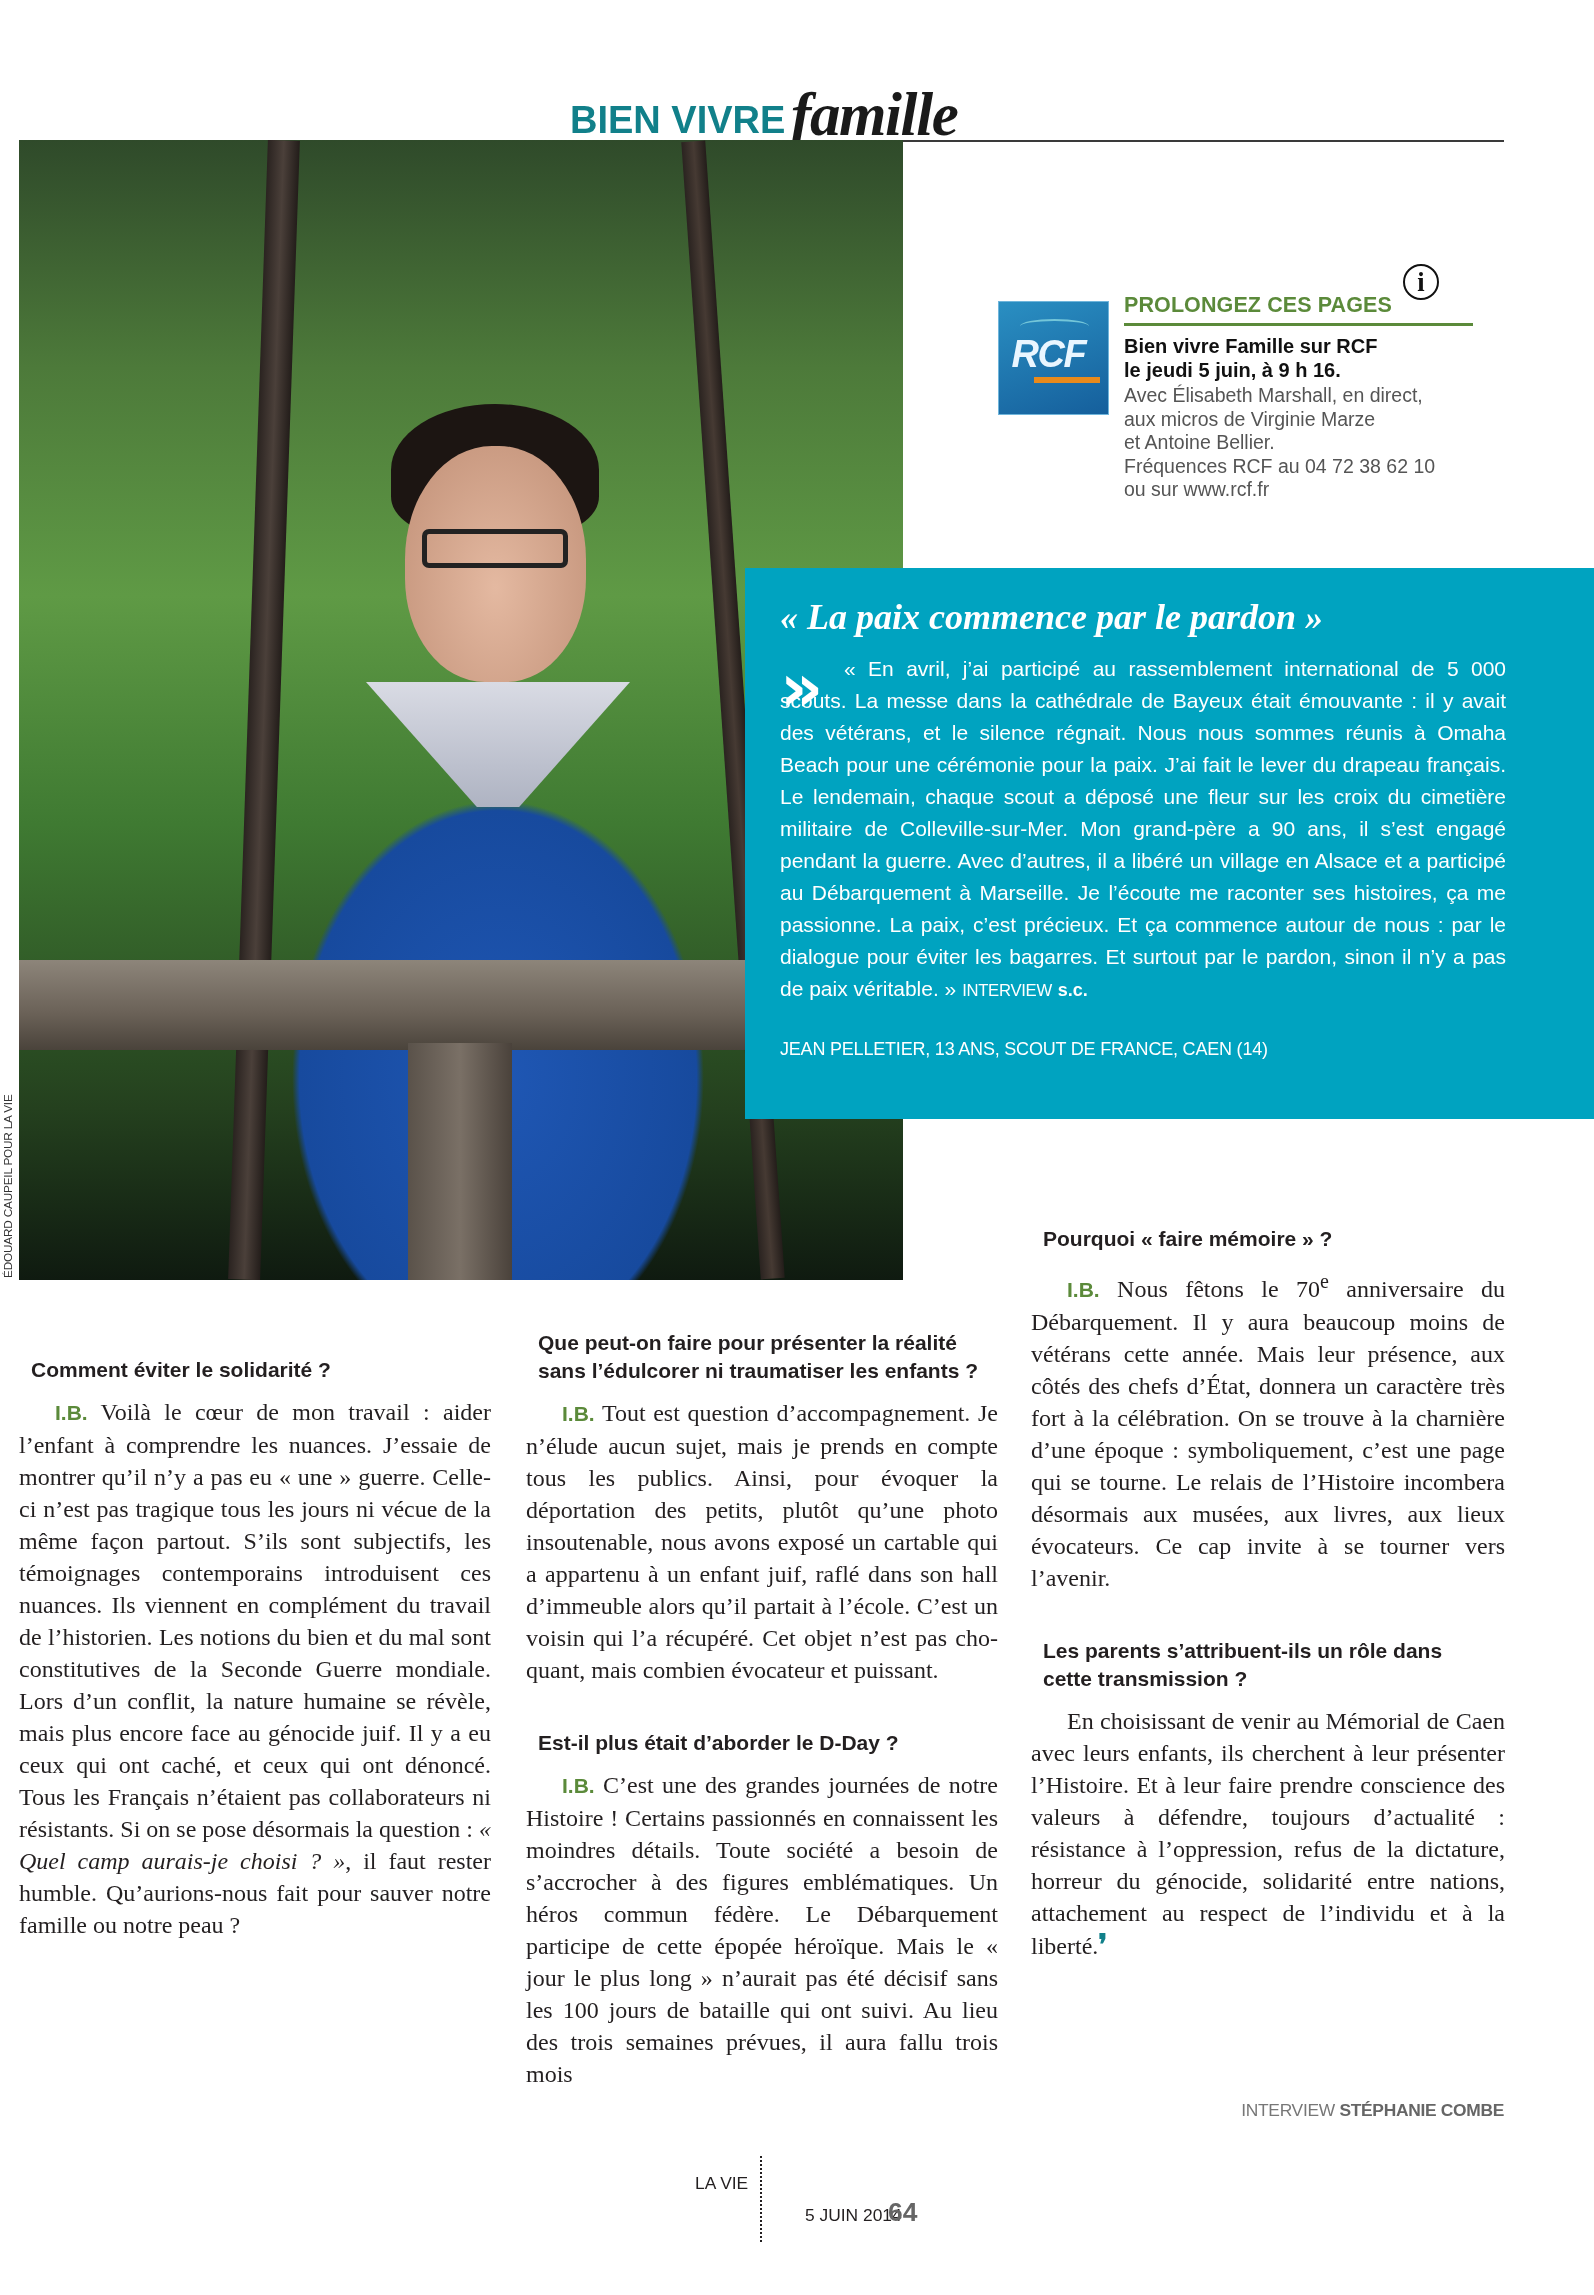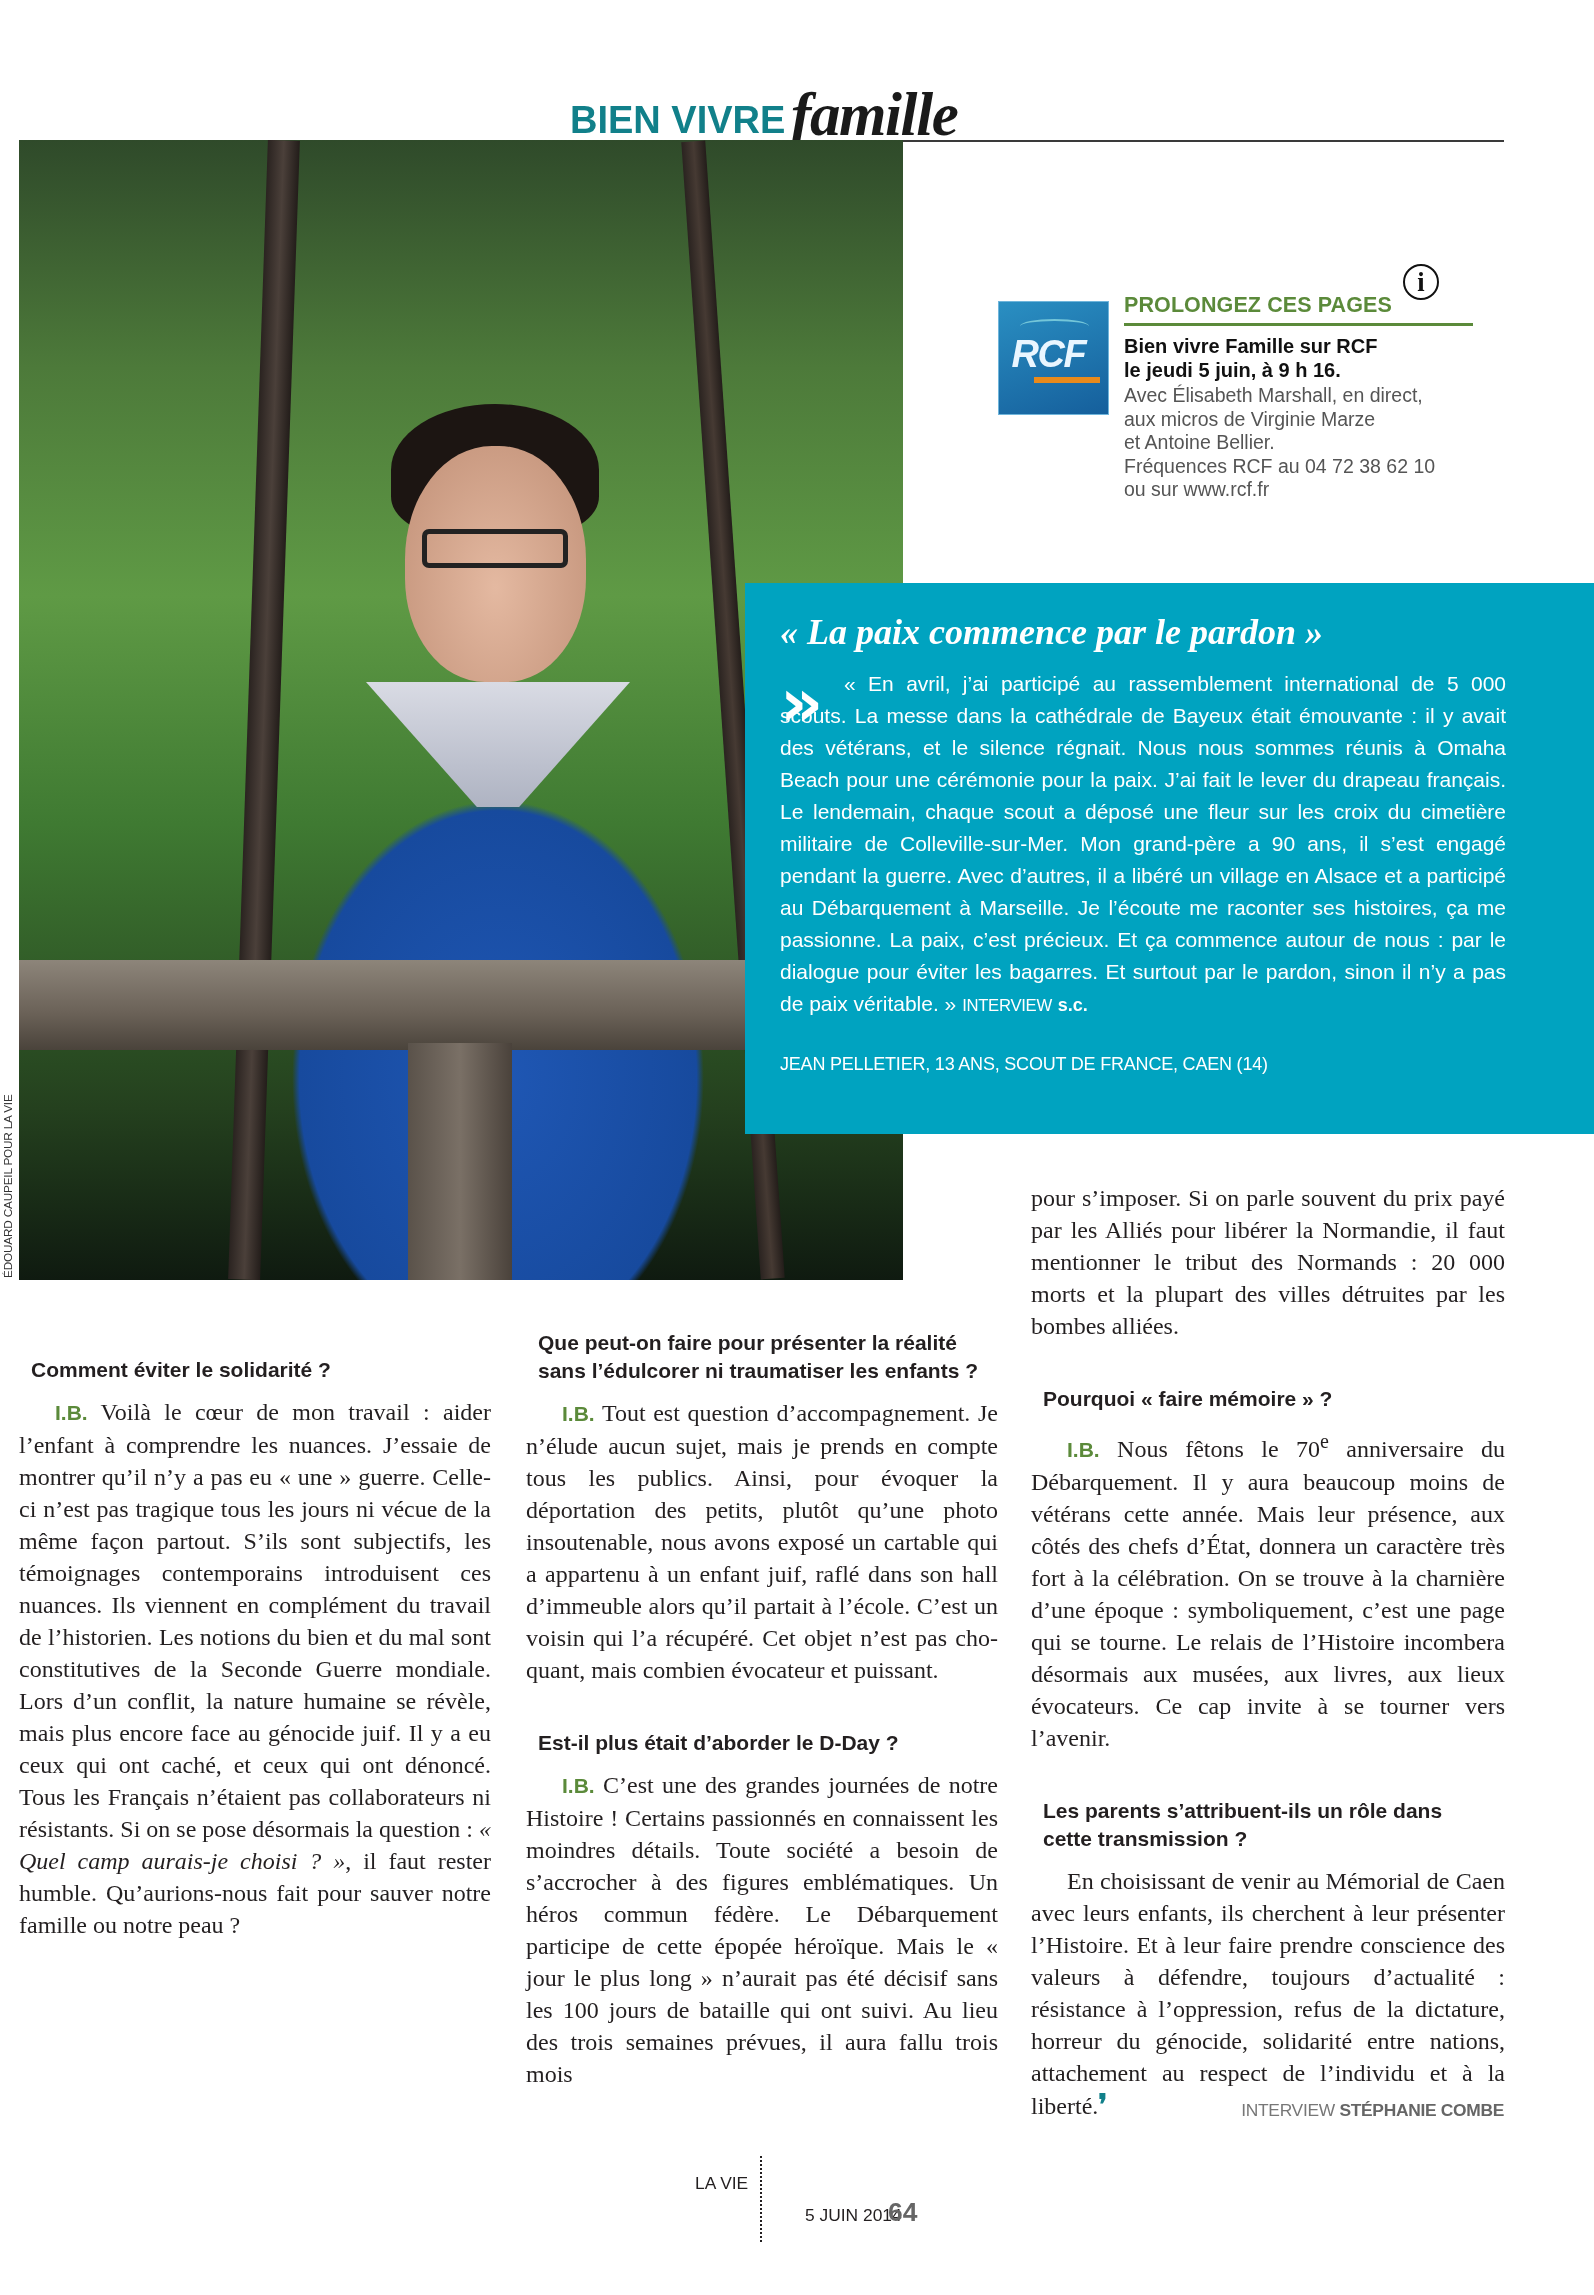--- a/index.html
+++ b/index.html
@@ -35,21 +35,21 @@
     #rcf-logo-wing { position: absolute; left: 21px; top: 16.7px; width: 69px; height: 12.5px; border-top: 2.1px solid #74c6d9; border-radius: 60% 60% 0 0; }
 
     #prolongez-title { position: absolute; left: 1124px; top: 293px; font-family: "Liberation Sans", sans-serif; font-weight: 700; font-size: 21.5px; color: #5b8a3a; letter-spacing: 0.1px; }
     #info-icon { position: absolute; left: 1403px; top: 264px; width: 36px; height: 36px; border: 2.8px solid #111; border-radius: 50%; box-sizing: border-box; display: flex; align-items: center; justify-content: center; font-family: "Liberation Serif", serif; font-weight: 700; font-size: 26.4px; color: #111; line-height: 1; }
     #prolongez-rule { position: absolute; left: 1124px; top: 323px; width: 349px; height: 2.8px; background: #5b8a3a; }
     #prolongez-heading { position: absolute; left: 1124px; top: 335px; width: 361px; font-family: "Liberation Sans", sans-serif; font-weight: 700; font-size: 20px; line-height: 23.6px; color: #111; }
     #prolongez-body { position: absolute; left: 1124px; top: 384px; width: 361px; font-family: "Liberation Sans", sans-serif; font-size: 19.5px; line-height: 23.6px; color: #555; }
     #prolongez-body div { white-space: nowrap; }
 
     
-    #testimony-box { position: absolute; left: 745px; top: 583px; width: 849px; height: 551px; background: #00a3c0; color: #ffffff; }
+    #testimony-box { position: absolute; left: 745px; top: 568px; width: 849px; height: 551px; background: #00a3c0; color: #ffffff; }
     #testimony-title { position: absolute; left: 35px; top: 31px; font-family: "Liberation Serif", serif; font-style: italic; font-weight: 700; font-size: 36px; line-height: 1; white-space: nowrap; }
     #testimony-arrows { position: absolute; left: 35px; top: 87px; font-family: "DejaVu Sans", sans-serif; font-weight: 700; font-size: 67px; line-height: 1; }
     #testimony-text { position: absolute; left: 35px; top: 85px; width: 726px; font-family: "Liberation Sans", sans-serif; font-size: 21px; line-height: 32px; text-align: justify; text-indent: 64px; }
     #testimony-sig-label { font-size: 16.7px; letter-spacing: -0.3px; }
     #testimony-sig-name { font-weight: 700; font-size: 18px; }
     #testimony-person { position: absolute; left: 35px; top: 471px; font-family: "Liberation Sans", sans-serif; font-size: 18px; letter-spacing: -0.2px; }
 
     
     .col { position: absolute; font-family: "Liberation Serif", serif; font-size: 24px; line-height: 32px; color: #231f20; text-align: justify; hyphens: manual; }
     .col p { margin: 0; }
@@ -130,21 +130,20 @@
 
 <div id="col-mid" class="col">
   <p class="q">Que peut-on faire pour présenter la réalité sans l’édulcorer ni traumatiser les enfants ?</p>
   <p class="indent"><span class="ib">I.B.</span> <span>Tout est question d’accompagne­ment. Je n’élude aucun sujet, mais je prends en compte tous les publics. Ainsi, pour évoquer la déportation des petits, plutôt qu’une photo insoutenable, nous avons exposé un cartable qui a appartenu à un enfant juif, raflé dans son hall d’immeuble alors qu’il partait à l’école. C’est un voisin qui l’a récupéré. Cet objet n’est pas cho­quant, mais combien évocateur et puissant.</span></p>
   <div class="gap"></div>
   <p class="q">Est-il plus était d’aborder le D-Day ?</p>
   <p class="indent"><span class="ib">I.B.</span> <span>C’est une des grandes journées de notre Histoire ! Certains passionnés en connaissent les moindres détails. Toute société a besoin de s’accrocher à des figures emblématiques. Un héros commun fédère. Le Débarquement participe de cette épopée héroïque. Mais le « jour le plus long » n’au­rait pas été décisif sans les 100 jours de bataille qui ont suivi. Au lieu des trois semaines prévues, il aura fallu trois mois</span></p>
 </div>
 
 <div id="col-right" class="col">
-  <p>pour s’imposer. Si on parle souvent du prix payé par les Alliés pour libérer la Normandie, il faut mentionner le tribut des Normands : 20 000 morts et la plupart des villes détruites par les bombes alliées.</p>
   <div class="gap"></div>
   <p class="q">Pourquoi « faire mémoire » ?</p>
   <p class="indent"><span class="ib">I.B.</span> <span>Nous fêtons le 70</span><sup>e</sup><span> anniversaire du Débarquement. Il y aura beaucoup moins de vétérans cette année. Mais leur présence, aux côtés des chefs d’État, donnera un carac­tère très fort à la célébration. On se trouve à la charnière d’une époque : symbolique­ment, c’est une page qui se tourne. Le relais de l’Histoire incombera désormais aux musées, aux livres, aux lieux évocateurs. Ce cap invite à se tourner vers l’avenir.</span></p>
   <div class="gap"></div>
   <p class="q">Les parents s’attribuent-ils un rôle dans cette transmission ?</p>
   <p class="indent"><span>En choisissant de venir au Mémorial de Caen avec leurs enfants, ils cherchent à leur présenter l’Histoire. Et à leur faire prendre conscience des valeurs à défendre, toujours d’actualité : résistance à l’oppres­sion, refus de la dictature, horreur du géno­cide, solidarité entre nations, attachement au respect de l’individu et à la liberté.</span><span id="closing-mark">❜</span></p>
 </div>
 
 <div id="byline">
   <span>INTERVIEW</span>

